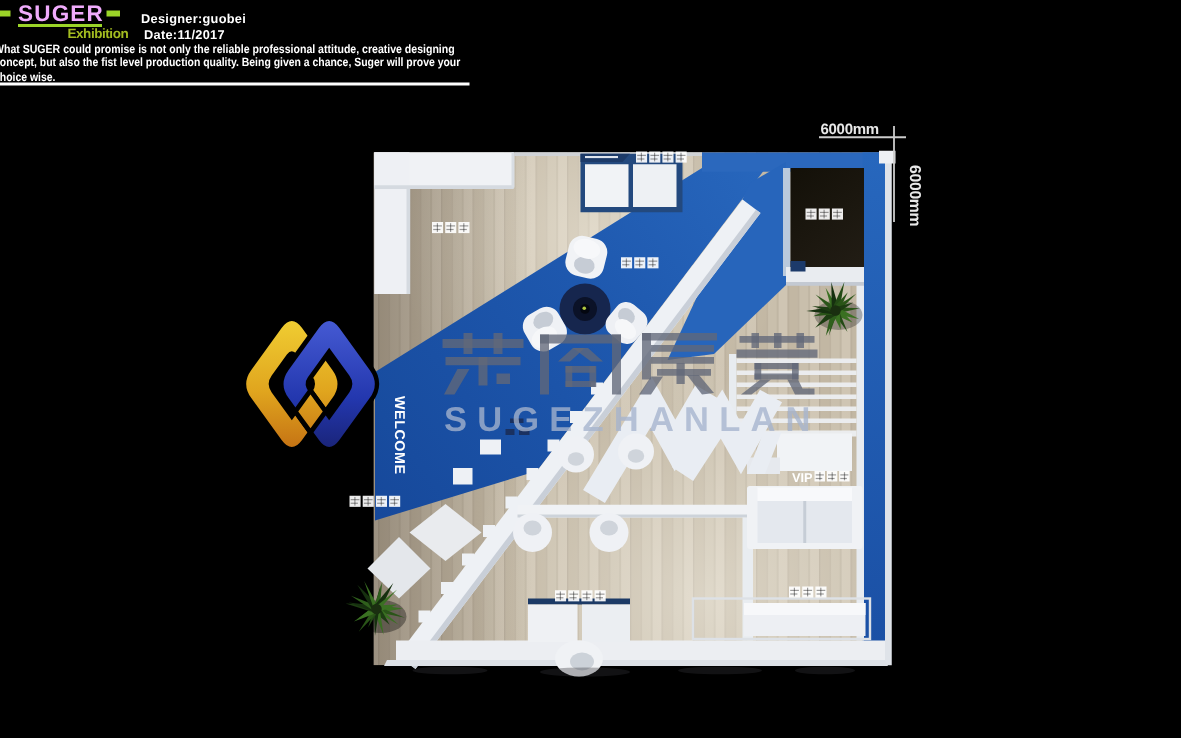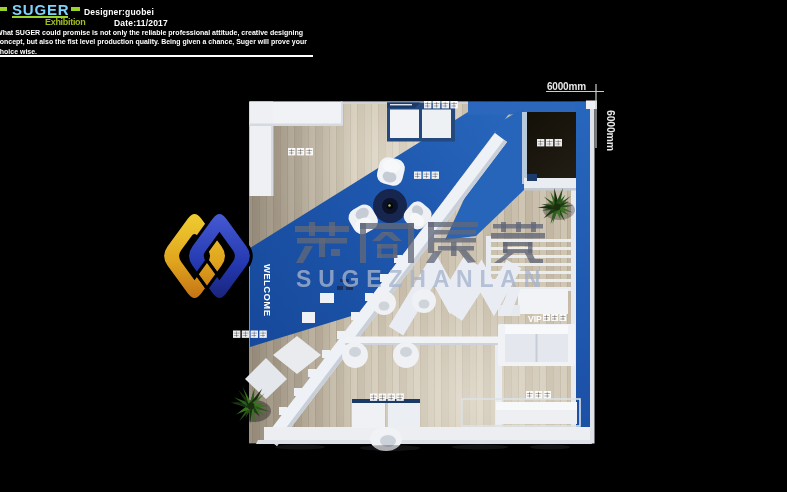--- a/index.html
+++ b/index.html
@@ -447,23 +447,23 @@
           <rect x="253.8" y="331.3" width="0.8" height="5.8" fill="rgba(0,0,0,0.38)"></rect>
           <rect x="259.4" y="330.5" width="7.4" height="7.4" fill="#ffffff" opacity="0.92"></rect>
           <rect x="260.2" y="332.7" width="5.8" height="0.8" fill="rgba(0,0,0,0.38)"></rect>
           <rect x="260.2" y="335.1" width="4.8" height="0.8" fill="rgba(0,0,0,0.38)"></rect>
           <rect x="262.6" y="331.3" width="0.8" height="5.8" fill="rgba(0,0,0,0.38)"></rect>
         </g>
       </g>
 </svg>
 
 <div style="position:absolute;left:-1px;top:7px;width:8px;height:3.5px;background:#9bd428;"></div>
-<div class="hdr" id="suger" style="left:12px;top:0.5px;font-size:15px;color:#7dd3fc;letter-spacing:0.8px;">SUGER</div>
+<div class="hdr" id="suger" style="left:12px;top:0.5px;font-size:15px;color:#f0abfc;letter-spacing:0.8px;">SUGER</div>
 <div style="position:absolute;left:12px;top:16px;width:56px;height:1.8px;background:#9bd428;"></div>
 <div style="position:absolute;left:71px;top:7px;width:8.5px;height:3.5px;background:#9bd428;"></div>
 <div class="hdr" id="exhib" style="left:45px;top:17px;font-size:9px;color:#a3bc20;letter-spacing:-0.3px;">Exhibition</div>
-<div class="hdr" id="desg" style="left:84px;top:7.2px;font-size:8.5px;letter-spacing:0.2px;">Designer:guobei</div>
-<div class="hdr" id="date" style="left:96px;top:17.6px;font-size:8.5px;letter-spacing:0.2px;margin-left:18px;">Date:11/2017</div>
+<div class="hdr" id="desg" style="left:94px;top:7.2px;font-size:8.5px;letter-spacing:0.2px;">Designer:guobei</div>
+<div class="hdr" id="date" style="left:96px;top:17.6px;font-size:8.5px;letter-spacing:0.2px;">Date:11/2017</div>
 <div class="hdr pl" id="p1" style="left:-4px;top:28px;transform:scaleX(0.879);">What SUGER could promise is not only the reliable professional attitude, creative designing</div>
 <div class="hdr pl" id="p2" style="left:-4px;top:37.3px;transform:scaleX(0.869);">concept, but also the fist level production quality. Being given a chance, Suger will prove your</div>
 <div class="hdr pl" id="p3" style="left:-4px;top:46.6px;transform:scaleX(0.87);">choice wise.</div>
 <div style="position:absolute;left:0;top:54.5px;width:313px;height:2px;background:#fff;"></div>
 </div>
 
 </body></html>

